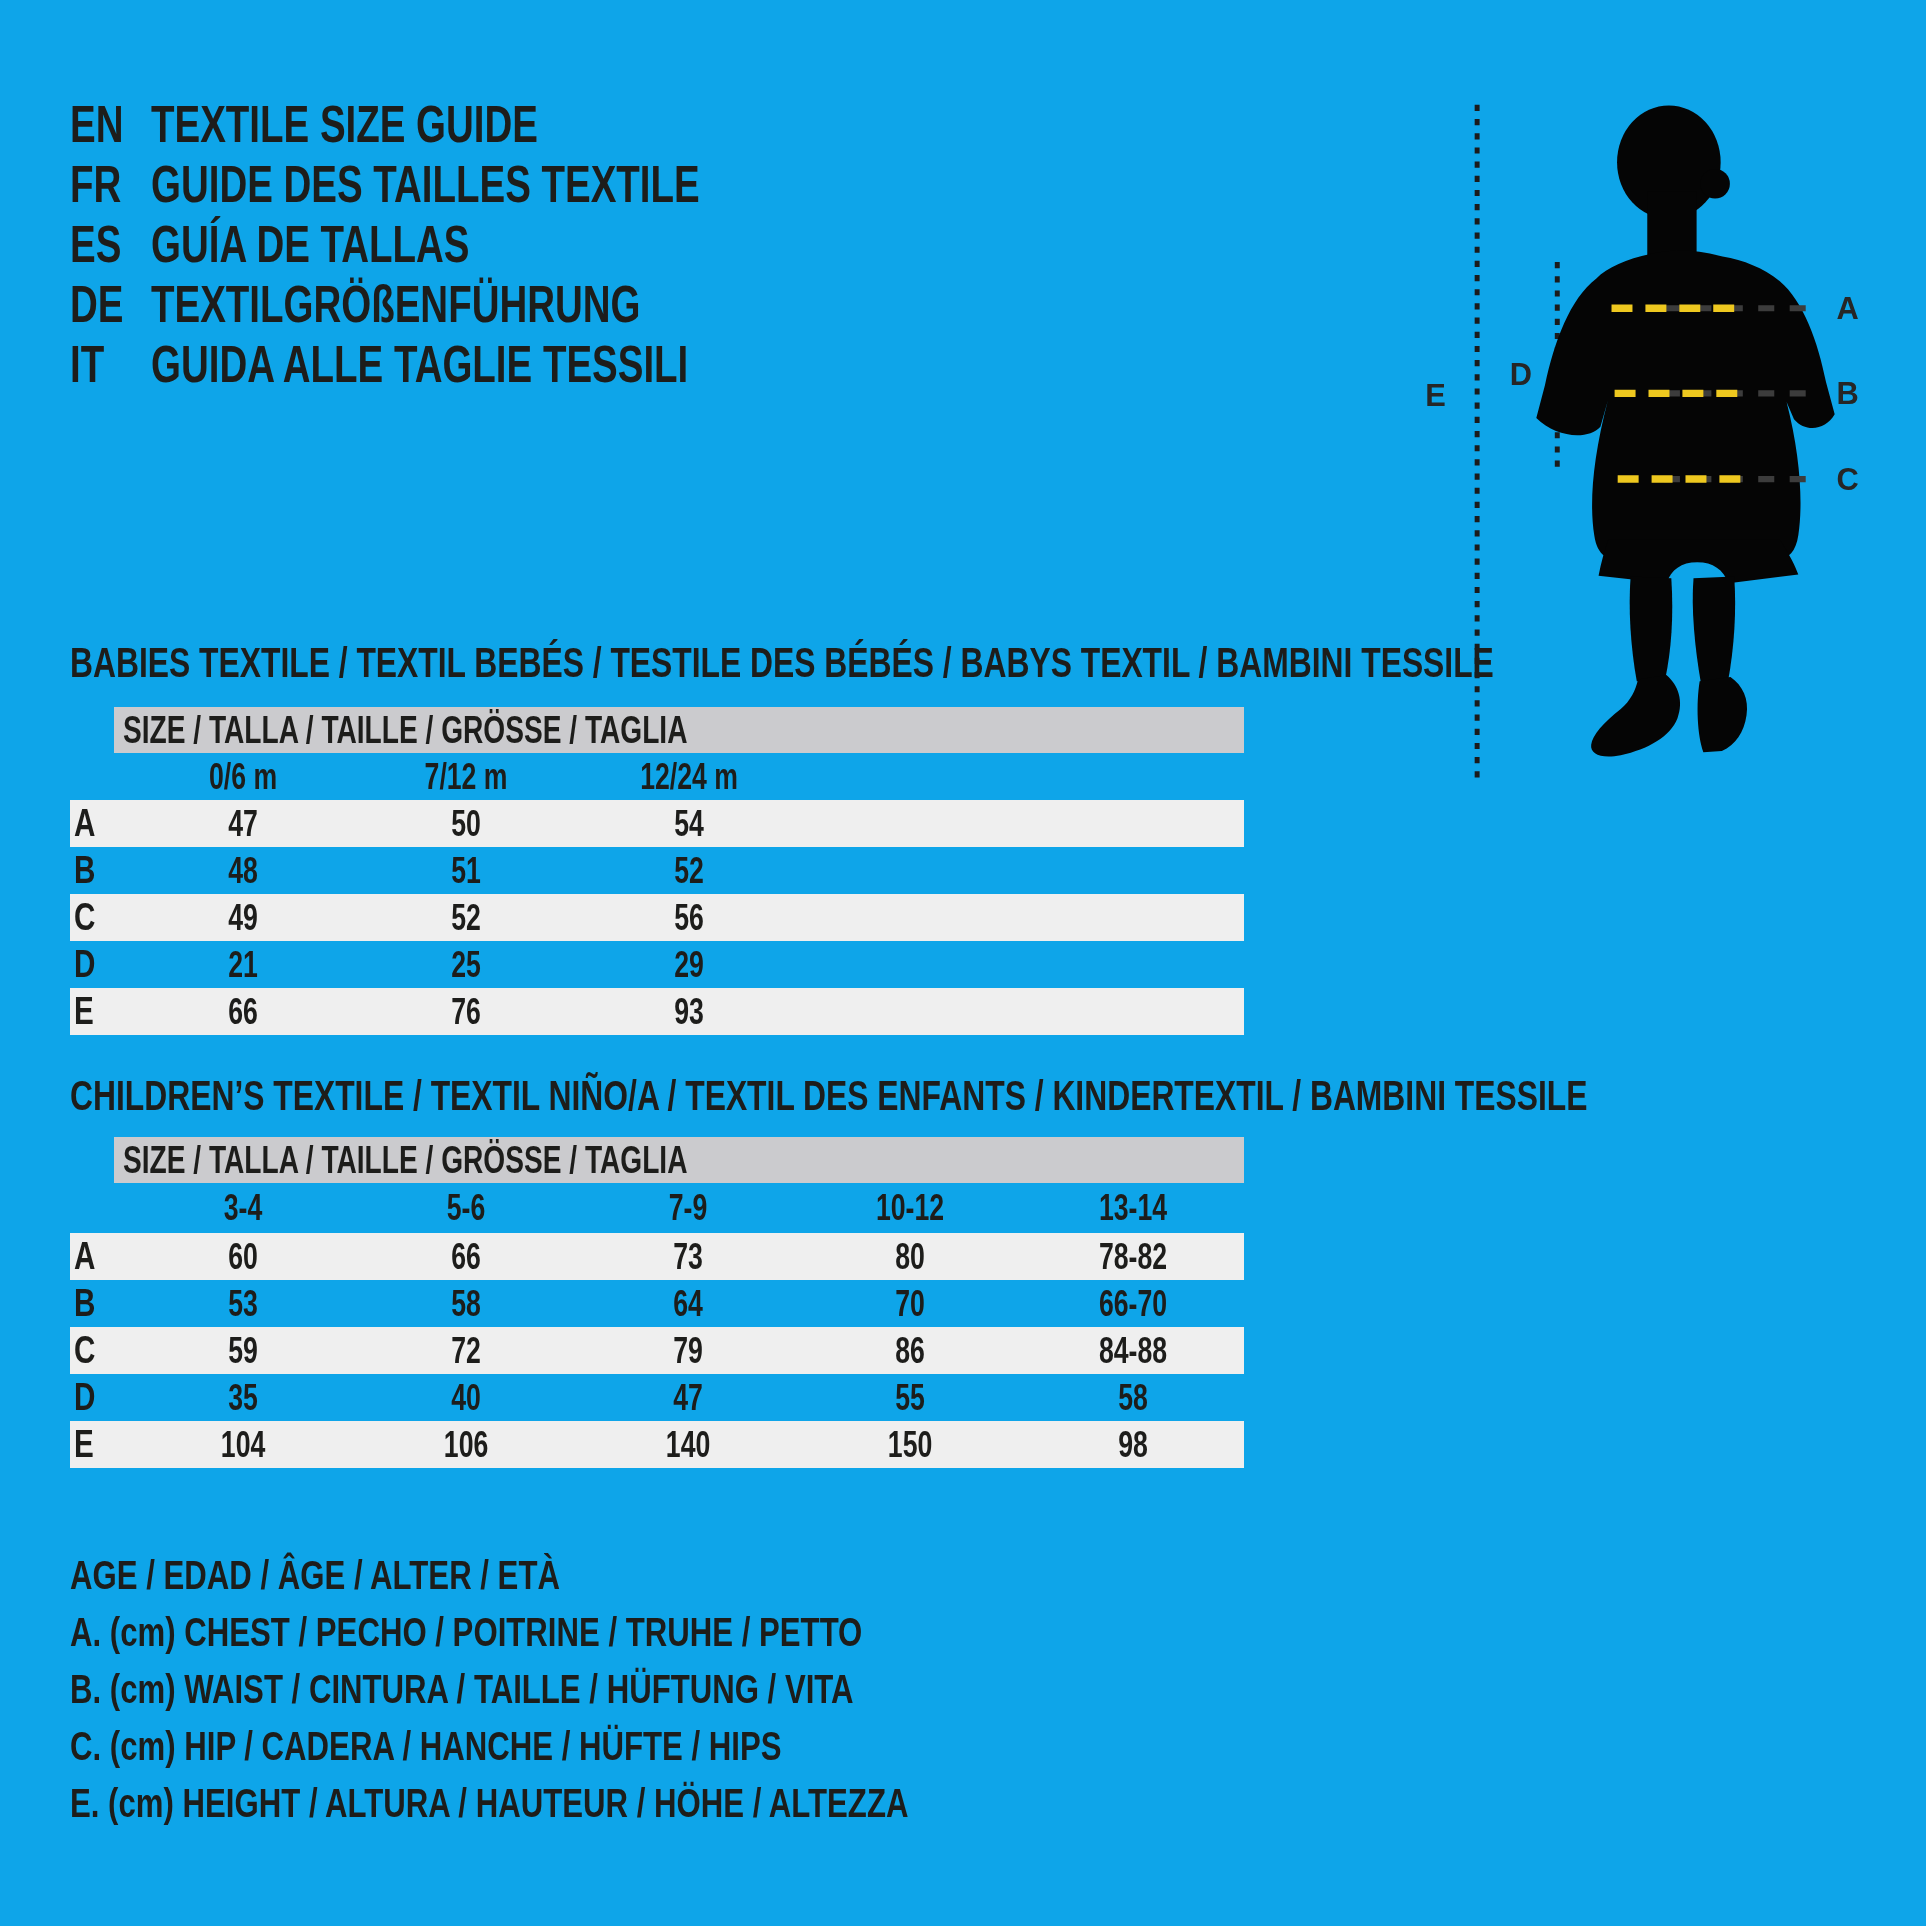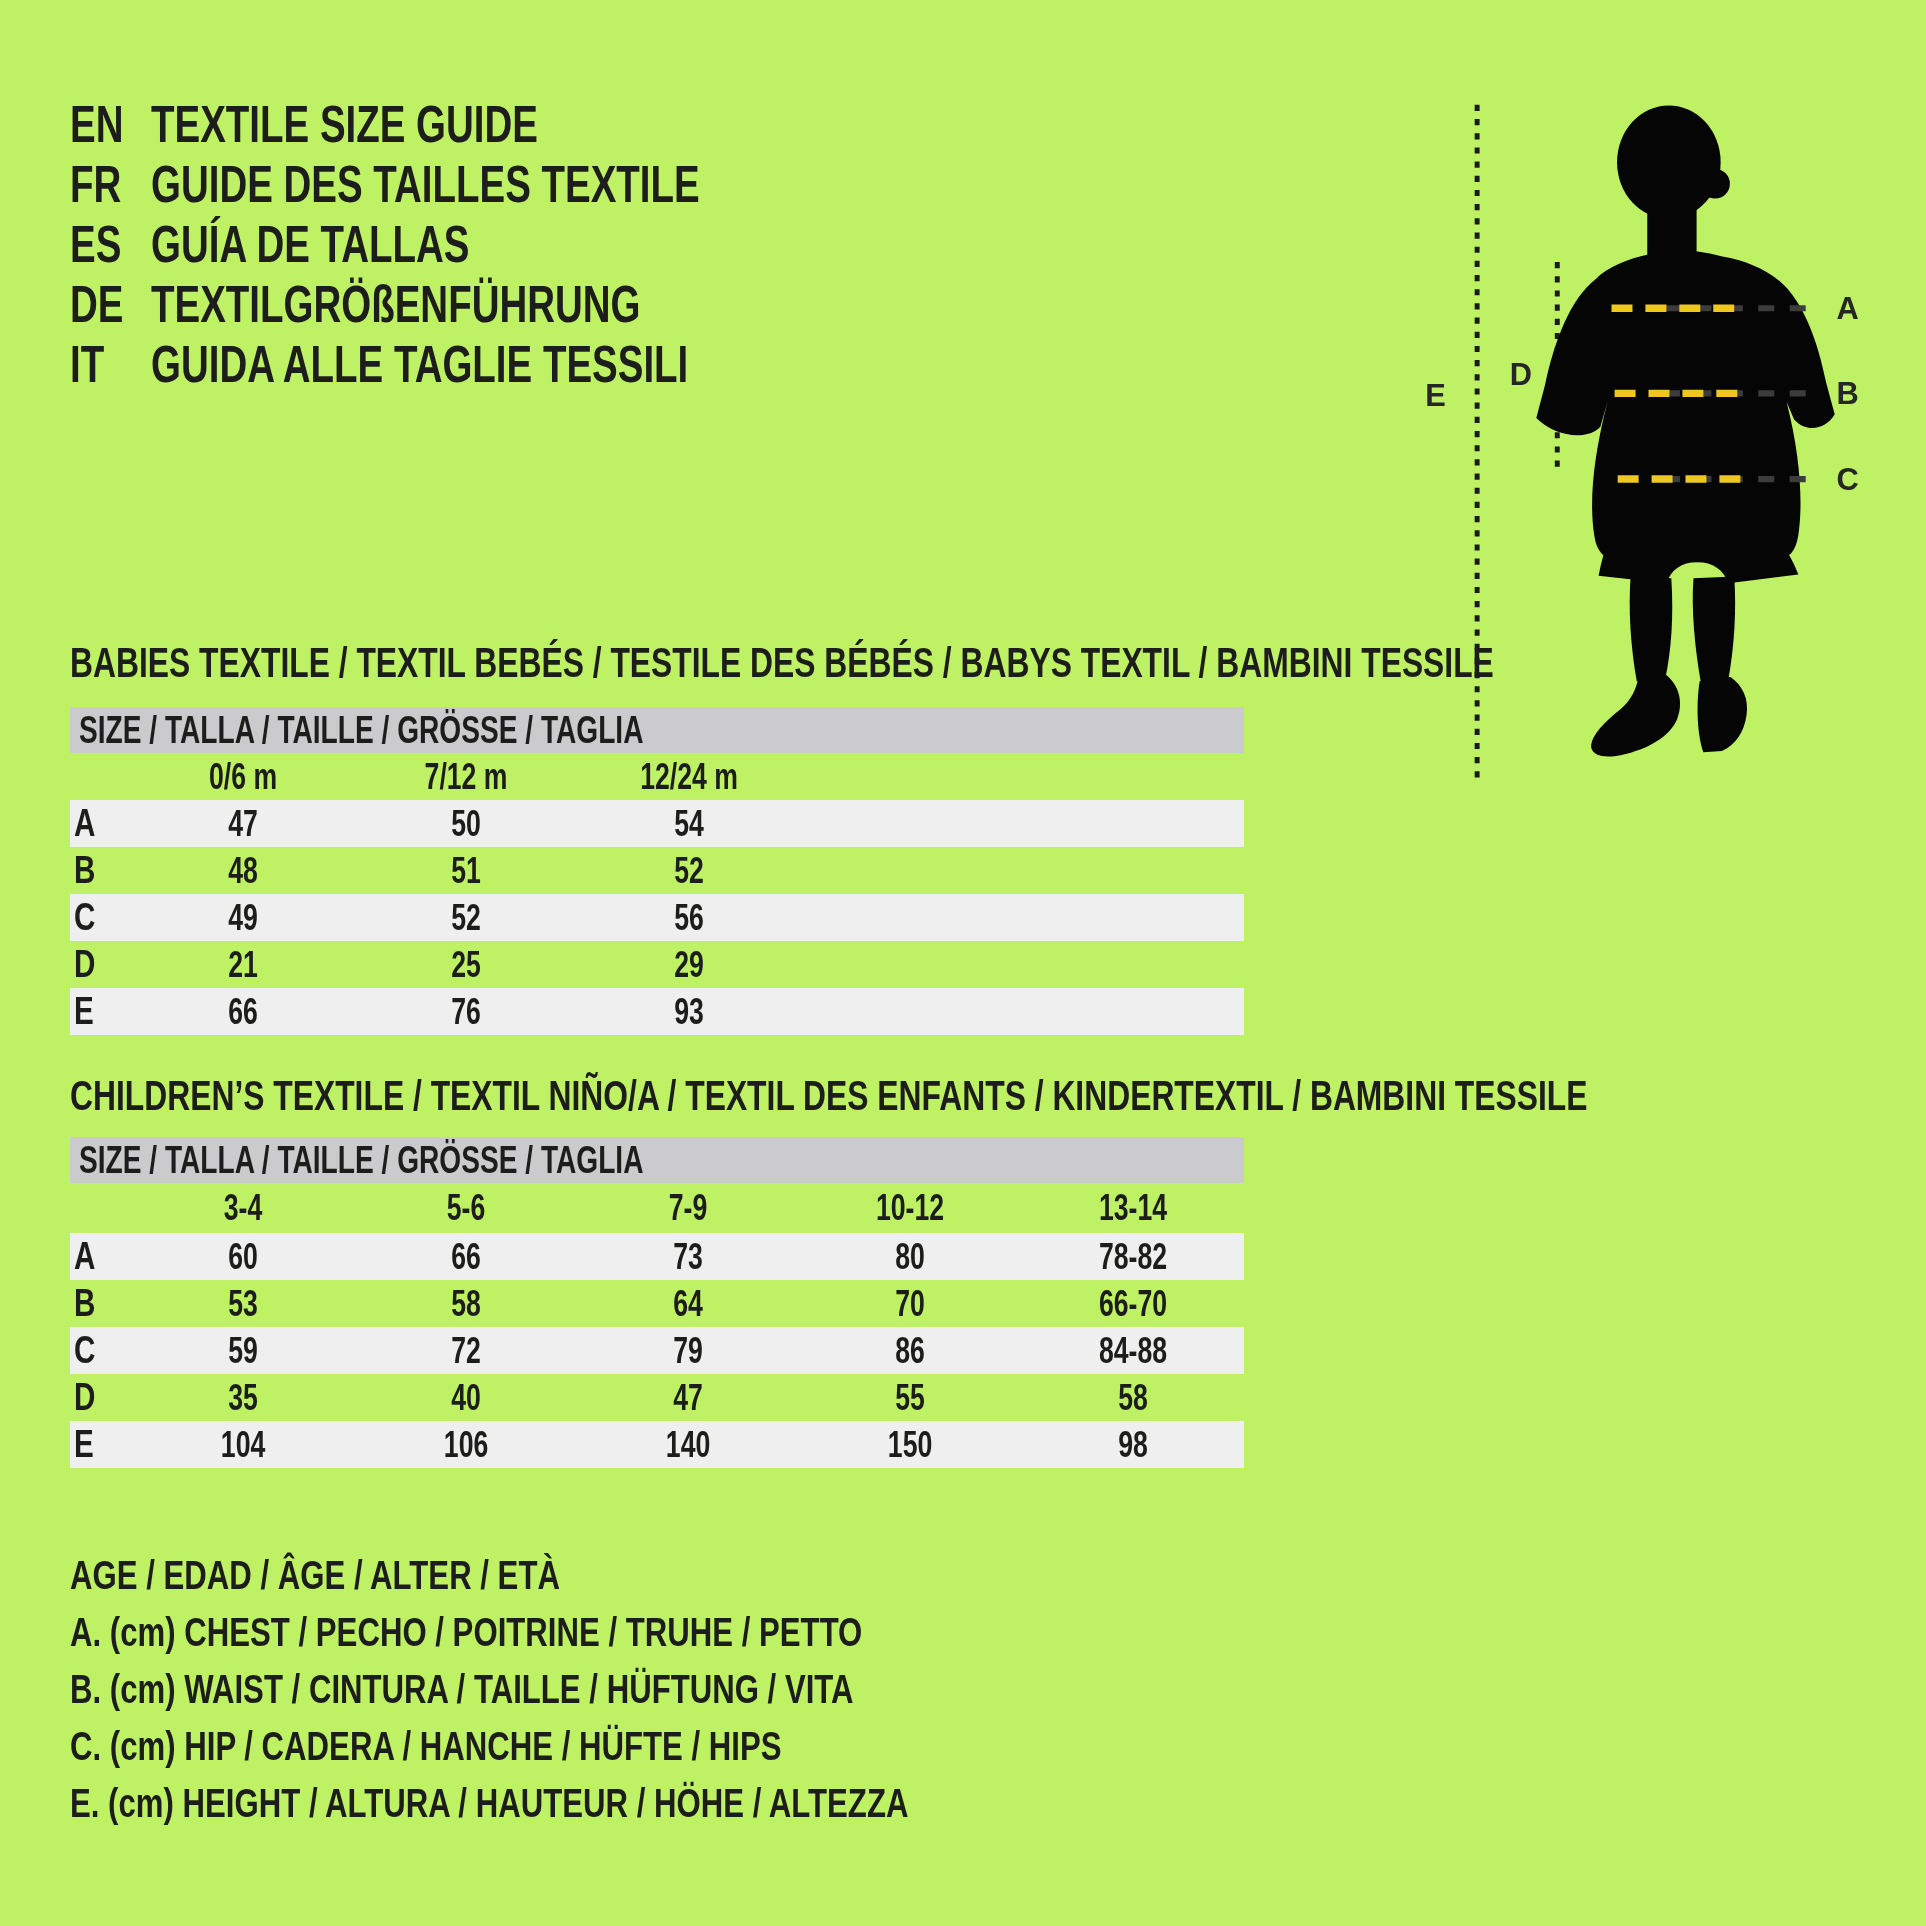--- a/index.html
+++ b/index.html
@@ -11,42 +11,42 @@
     --dash-dark:#3c3c3c;
     --label-dark:#262626;
   }
   *{margin:0;padding:0;box-sizing:border-box;}
   html,body{background:#ffffff;}
   body{
     width:1926px;height:1926px;position:relative;overflow:hidden;
     font-family:"Liberation Sans","DejaVu Sans",sans-serif;
     color:var(--text-color);
   }
-  .page{position:absolute;inset:0;background:#bef264;}
+  .page{position:absolute;inset:0;background:#0ea5e9;}
 
   
   .cx{display:inline-block;transform:scaleX(.74);transform-origin:0 50%;white-space:nowrap;}
   .cxc{display:inline-block;transform:scaleX(.74);transform-origin:50% 50%;white-space:nowrap;}
 
   
   .lang-list{position:absolute;left:70px;top:94px;}
   .lang-row{display:flex;height:60px;line-height:60px;font-size:52px;font-weight:600;}
   .lang-code{width:81px;flex:0 0 81px;}
 
   
   .section-title{position:absolute;left:70px;font-size:43px;font-weight:600;line-height:43px;}
   .title-babies{top:641px;}
   .title-children{top:1074px;}
 
   
   .table-block{position:absolute;left:70px;width:1174px;}
   .block-babies{top:707px;}
   .block-children{top:1137px;}
   .size-bar{height:46px;background:var(--bar-gray);display:flex;align-items:center;padding-left:8.6px;
-    font-size:38px;font-weight:600;}
+    font-size:38px;font-weight:600;margin-left:44px;}
   table{width:1174px;border-collapse:collapse;table-layout:fixed;}
   thead th{height:47px;font-weight:600;font-size:36px;text-align:center;vertical-align:middle;}
   .block-children thead th{height:50px;}
   tbody td{height:47px;font-size:36px;font-weight:600;text-align:center;vertical-align:middle;}
   tbody tr.alt{background:var(--row-alt-gray);}
   td.rl{text-align:left;padding-left:3.7px;font-size:38px;}
   td.rl .cx{transform:scaleX(.78);}
 
   
   .legend{position:absolute;left:70px;top:1547px;}

